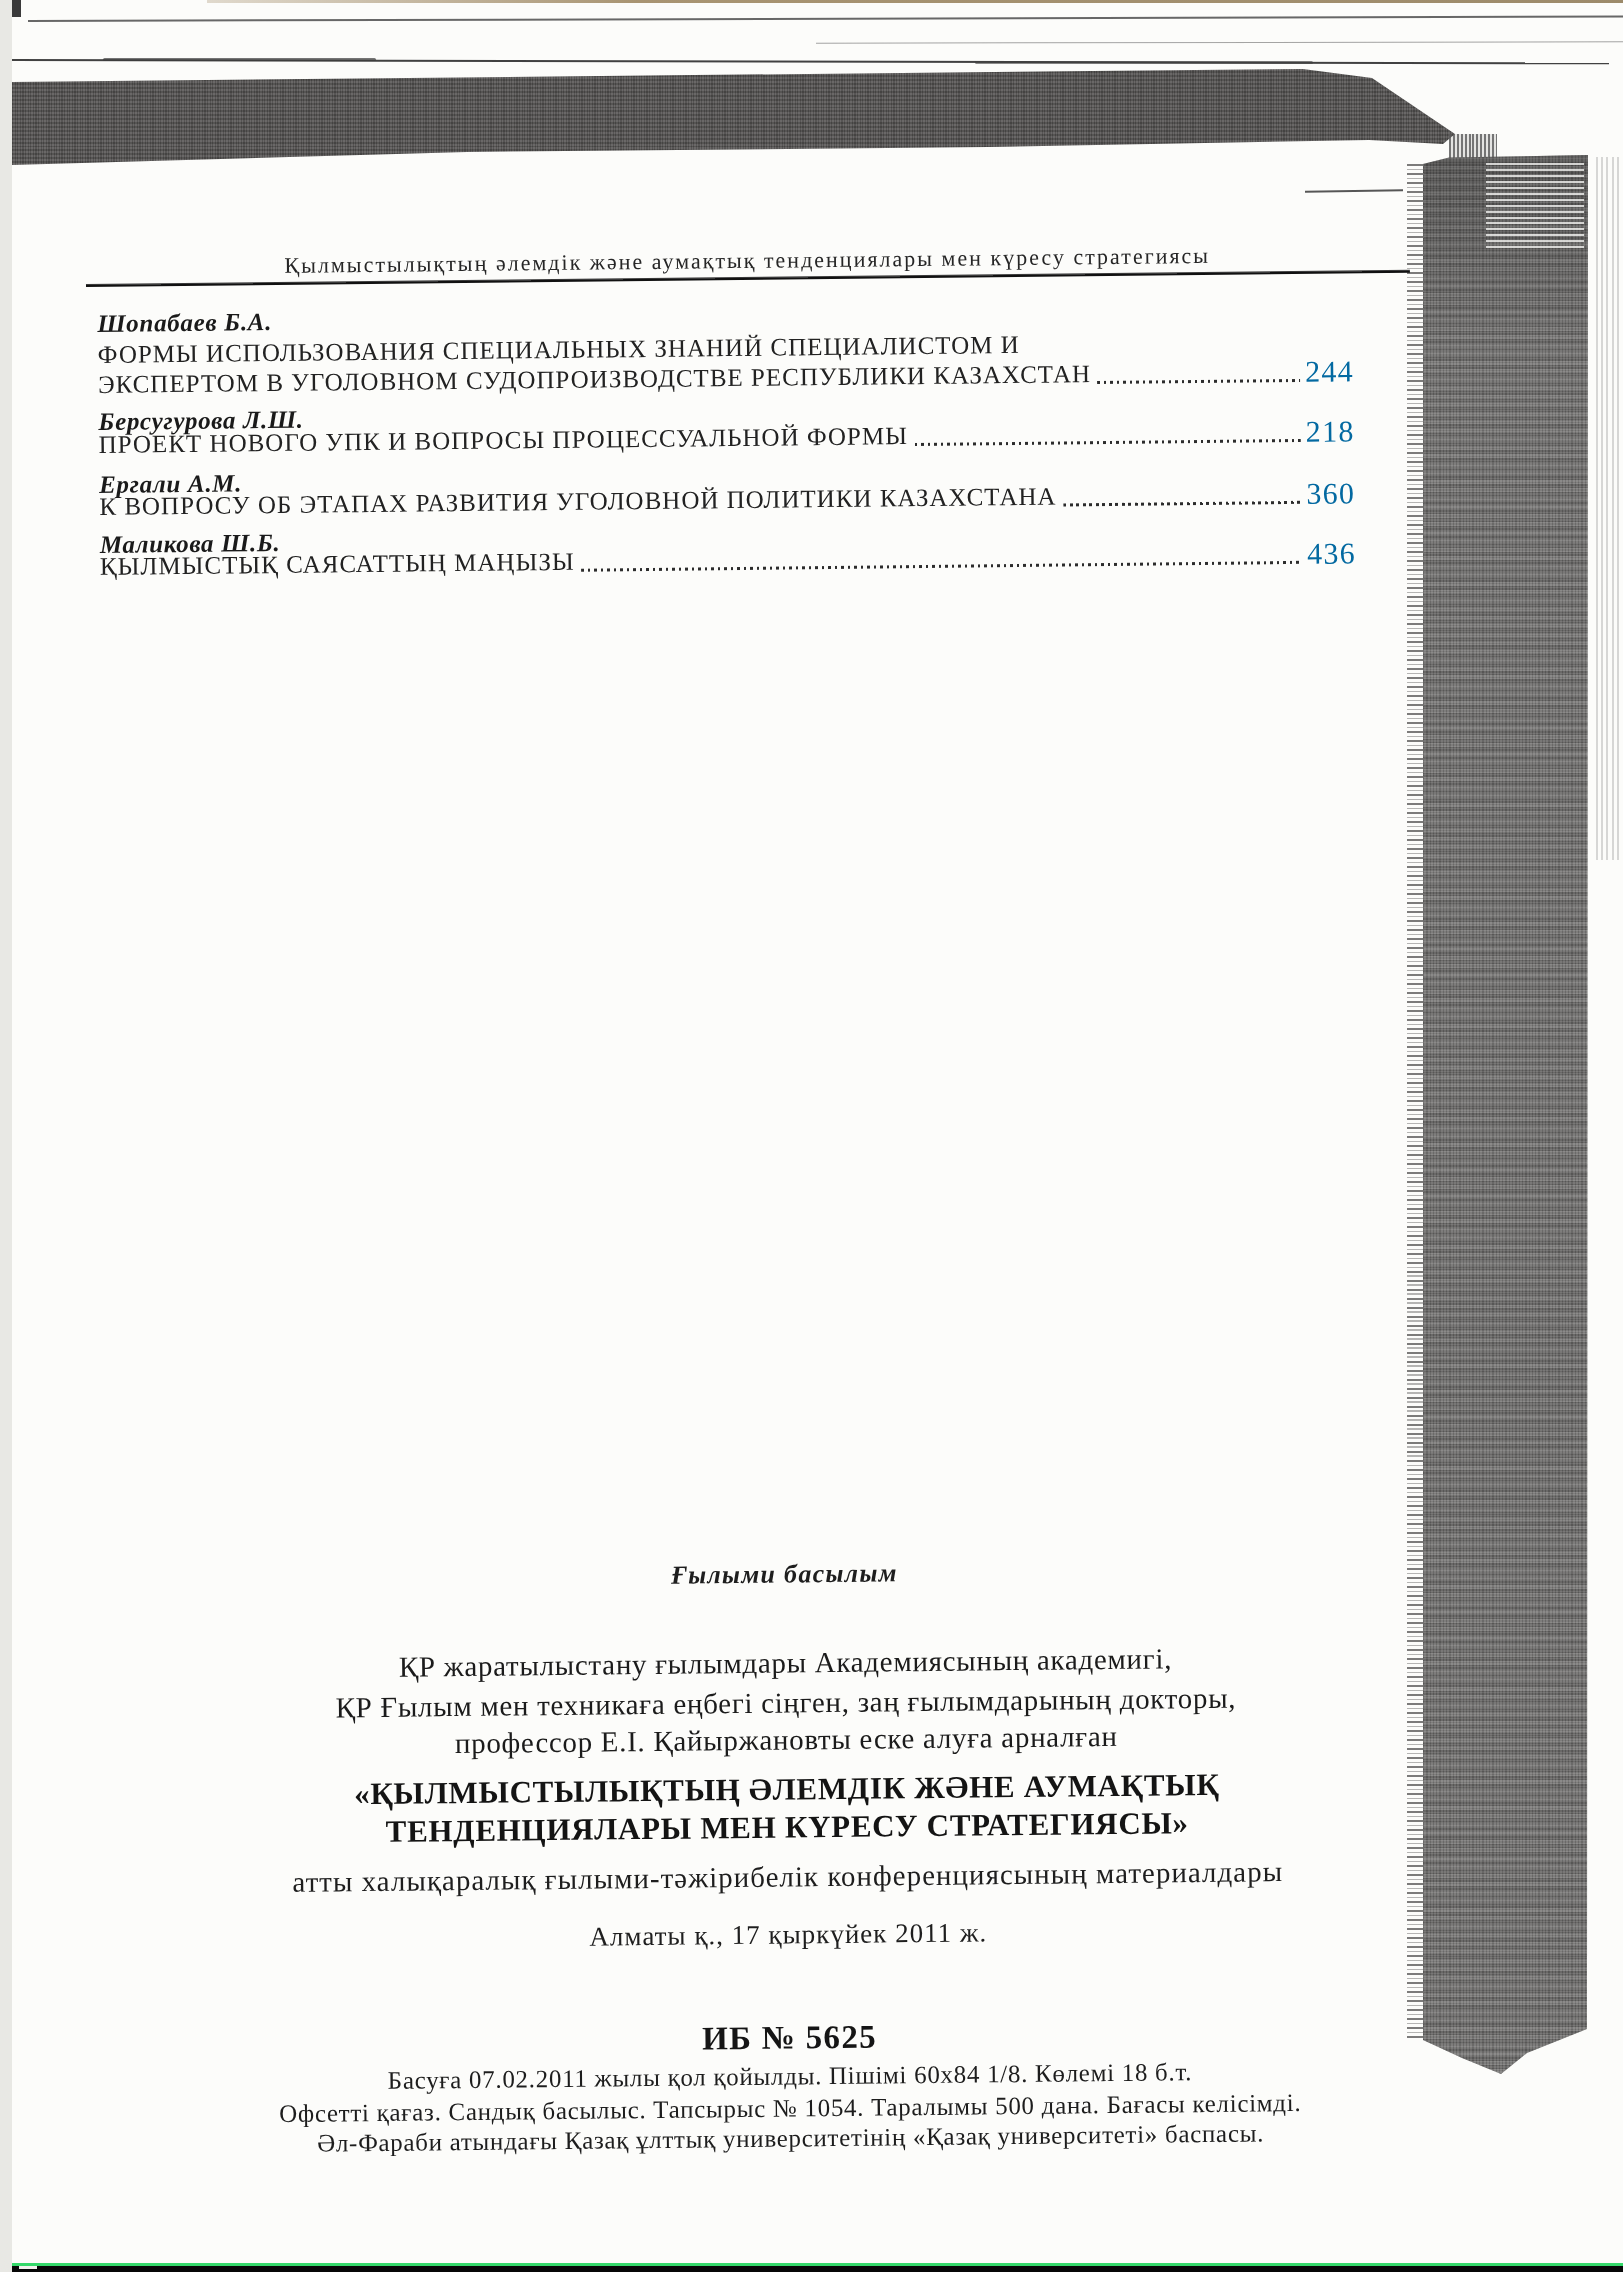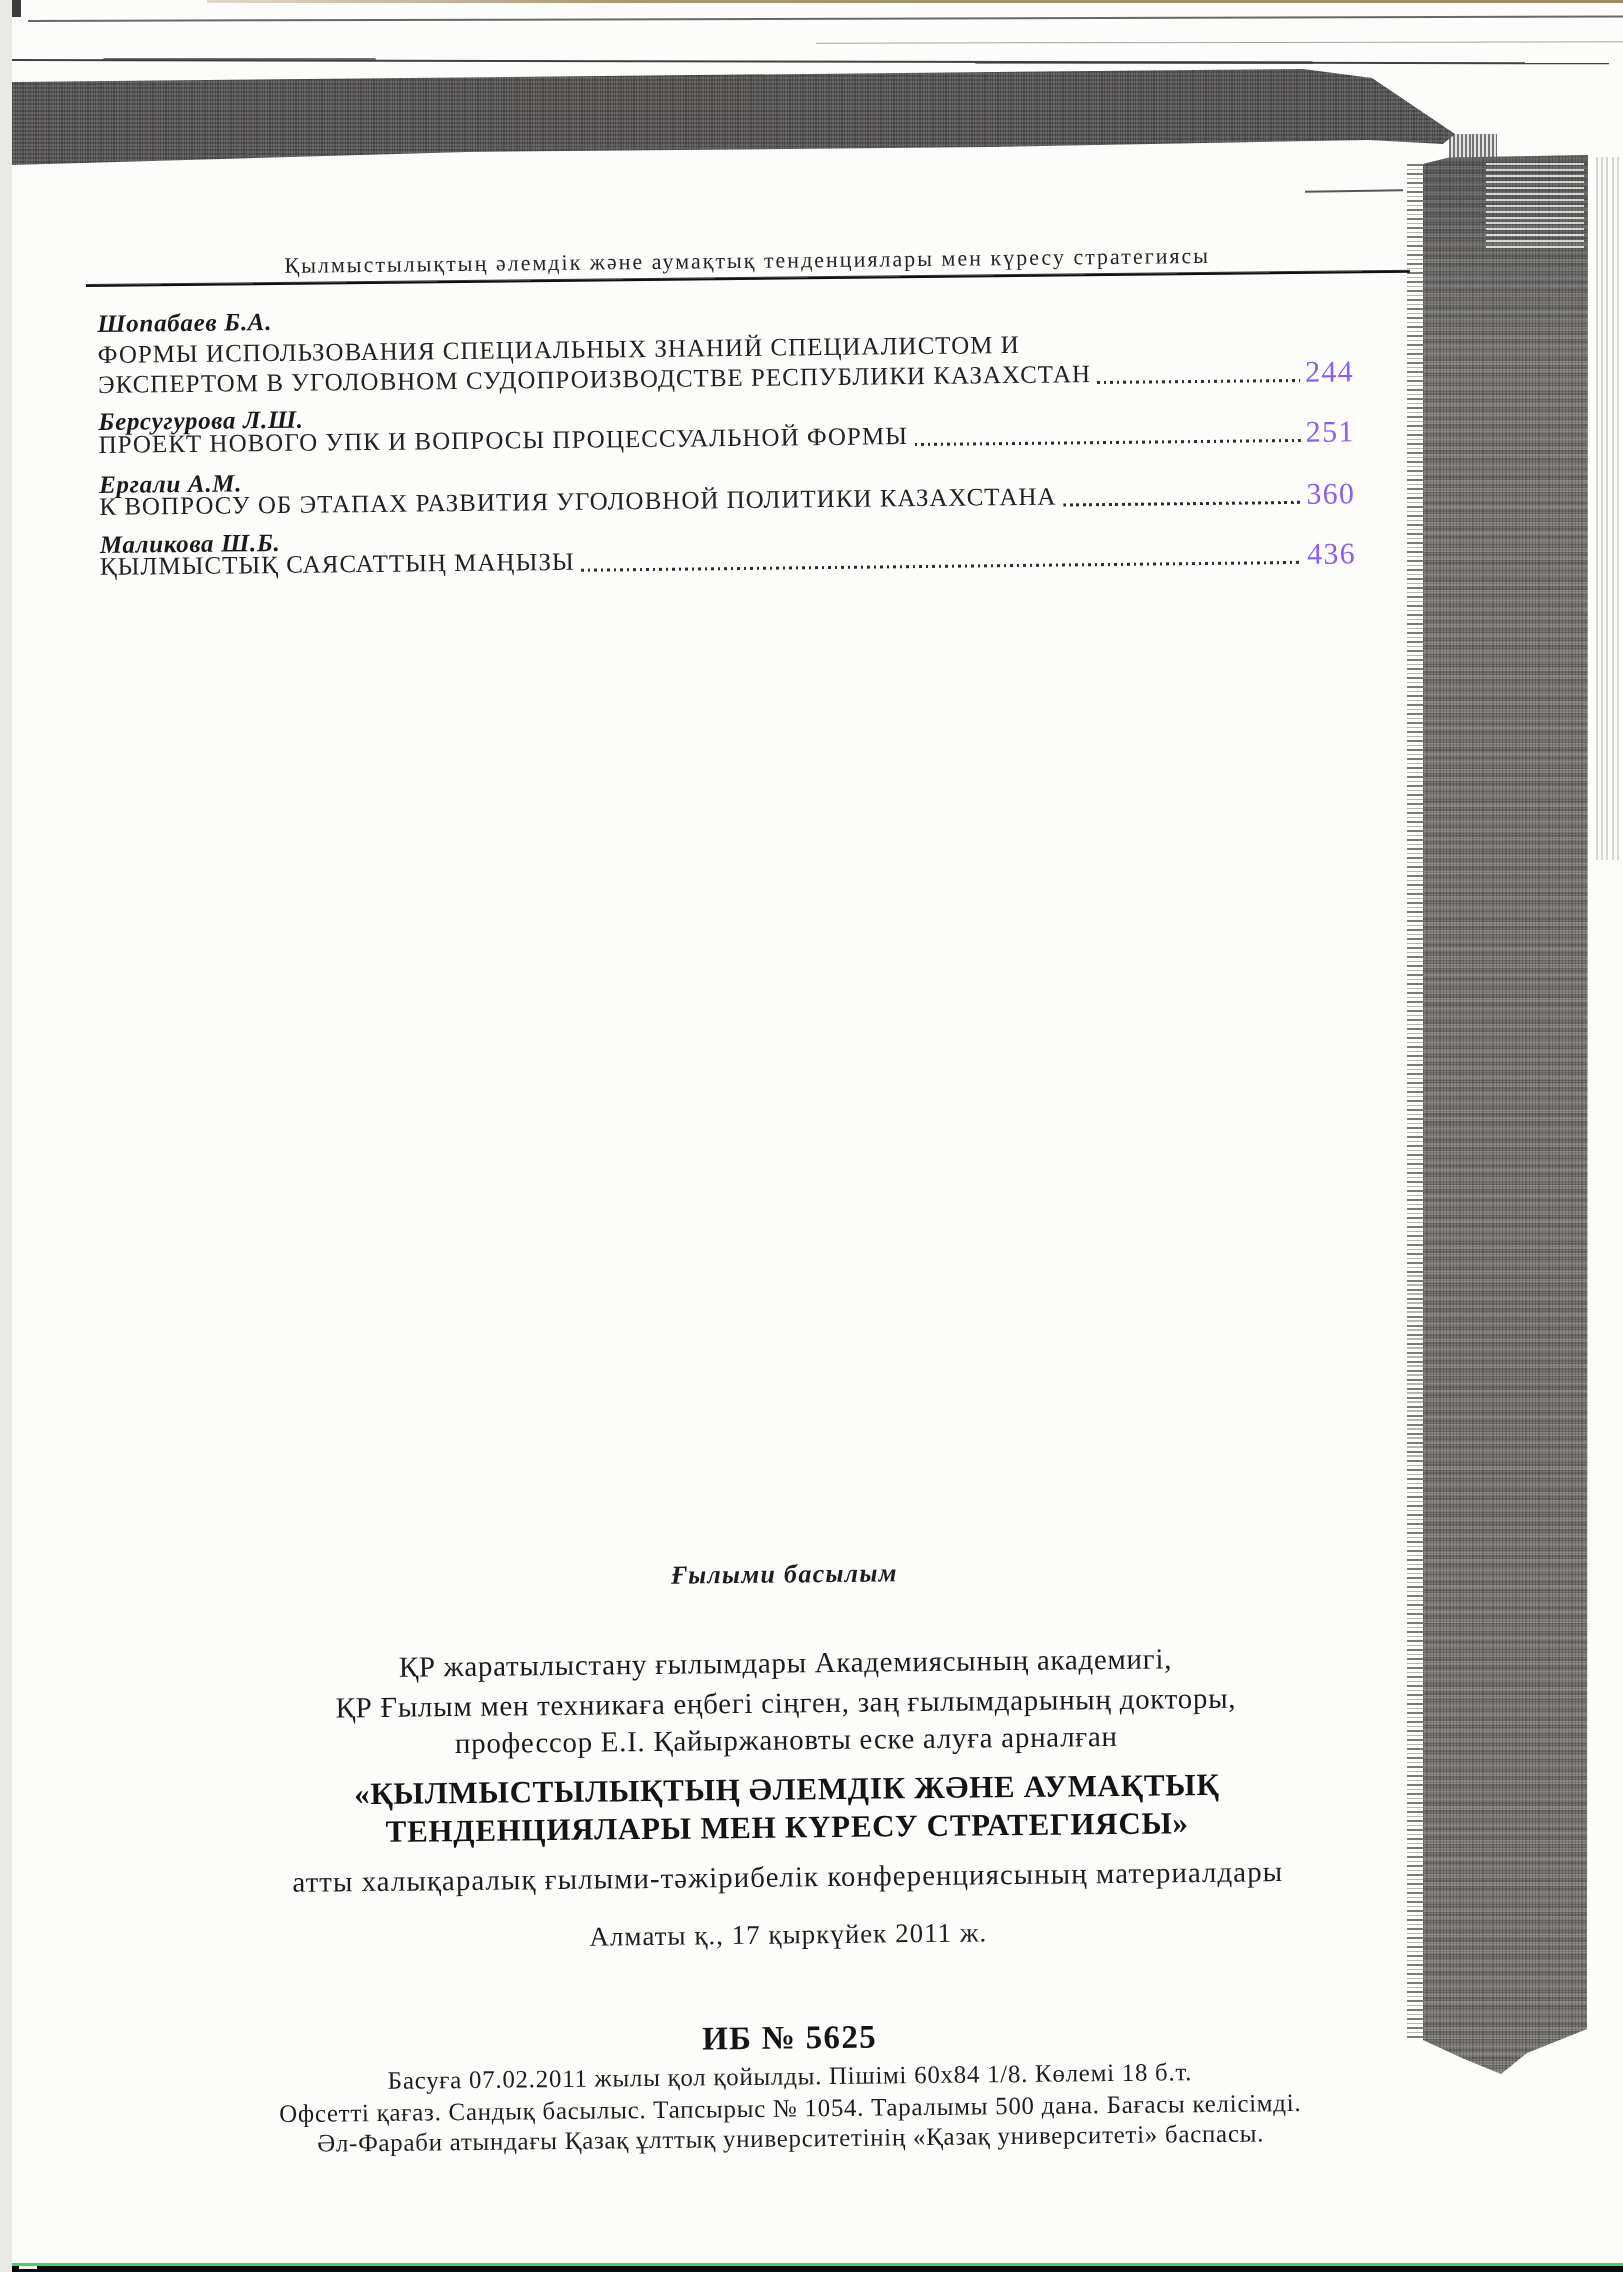--- a/index.html
+++ b/index.html
@@ -28,21 +28,21 @@
   .toc-title{left:85px;font-size:25px;letter-spacing:1px;color:#222;}
   .toc-flex{
     position:absolute;left:85px;width:1256px;display:flex;align-items:flex-end;
     font-size:25px;letter-spacing:1px;color:#222;line-height:1.15;
   }
   .toc-flex .t{white-space:nowrap;}
   .dots{
     flex:1;height:3.3px;margin:0 5.2px 5.2px 6.5px;
     background:repeating-linear-gradient(90deg,#2c2c2c 0 2.6px,rgba(0,0,0,0) 2.6px 6.5px);
   }
-  .num{font-size:30px;letter-spacing:1.3px;line-height:1;color:#8b5cf6;}
+  .num{font-size:30px;letter-spacing:1.3px;line-height:1;color:#0369a1;}
 
   .centered{left:0;width:1517px;text-align:center;}
   .edition-type{top:1567px;font-size:26px;font-weight:bold;font-style:italic;letter-spacing:1.3px;}
   .ded-1{top:1654px;}.ded-2{top:1694px;}.ded-3{top:1731px;}
   .ded-1,.ded-2,.ded-3{font-size:29px;letter-spacing:0.7px;color:#1b1b1b;}
   .conf{font-size:31px;font-weight:bold;letter-spacing:0.7px;color:#141414;}
   .conf-1{top:1779px;}.conf-2{top:1817px;}
   .subtitle{top:1868px;font-size:29px;letter-spacing:1px;}
   .place-date{top:1927px;font-size:27px;letter-spacing:1px;}
   .ib-line{top:2027px;font-size:33px;font-weight:bold;letter-spacing:1.3px;color:#151515;}
@@ -137,21 +137,21 @@
     <div class="toc-flex" style="top:370px">
       <span class="t">ЭКСПЕРТОМ В УГОЛОВНОМ СУДОПРОИЗВОДСТВЕ РЕСПУБЛИКИ КАЗАХСТАН</span>
       <span class="dots"></span>
       <span class="num">244</span>
     </div>
 
     <div class="line toc-author" style="top:408px">Берсугурова Л.Ш.</div>
     <div class="toc-flex" style="top:430px">
       <span class="t">ПРОЕКТ НОВОГО УПК И ВОПРОСЫ ПРОЦЕССУАЛЬНОЙ ФОРМЫ</span>
       <span class="dots"></span>
-      <span class="num">251</span>
+      <span class="num">218</span>
     </div>
 
     <div class="line toc-author" style="top:471px">Ергали А.М.</div>
     <div class="toc-flex" style="top:492px">
       <span class="t">К ВОПРОСУ ОБ ЭТАПАХ РАЗВИТИЯ УГОЛОВНОЙ ПОЛИТИКИ КАЗАХСТАНА</span>
       <span class="dots"></span>
       <span class="num">360</span>
     </div>
 
     <div class="line toc-author" style="top:531px">Маликова Ш.Б.</div>

